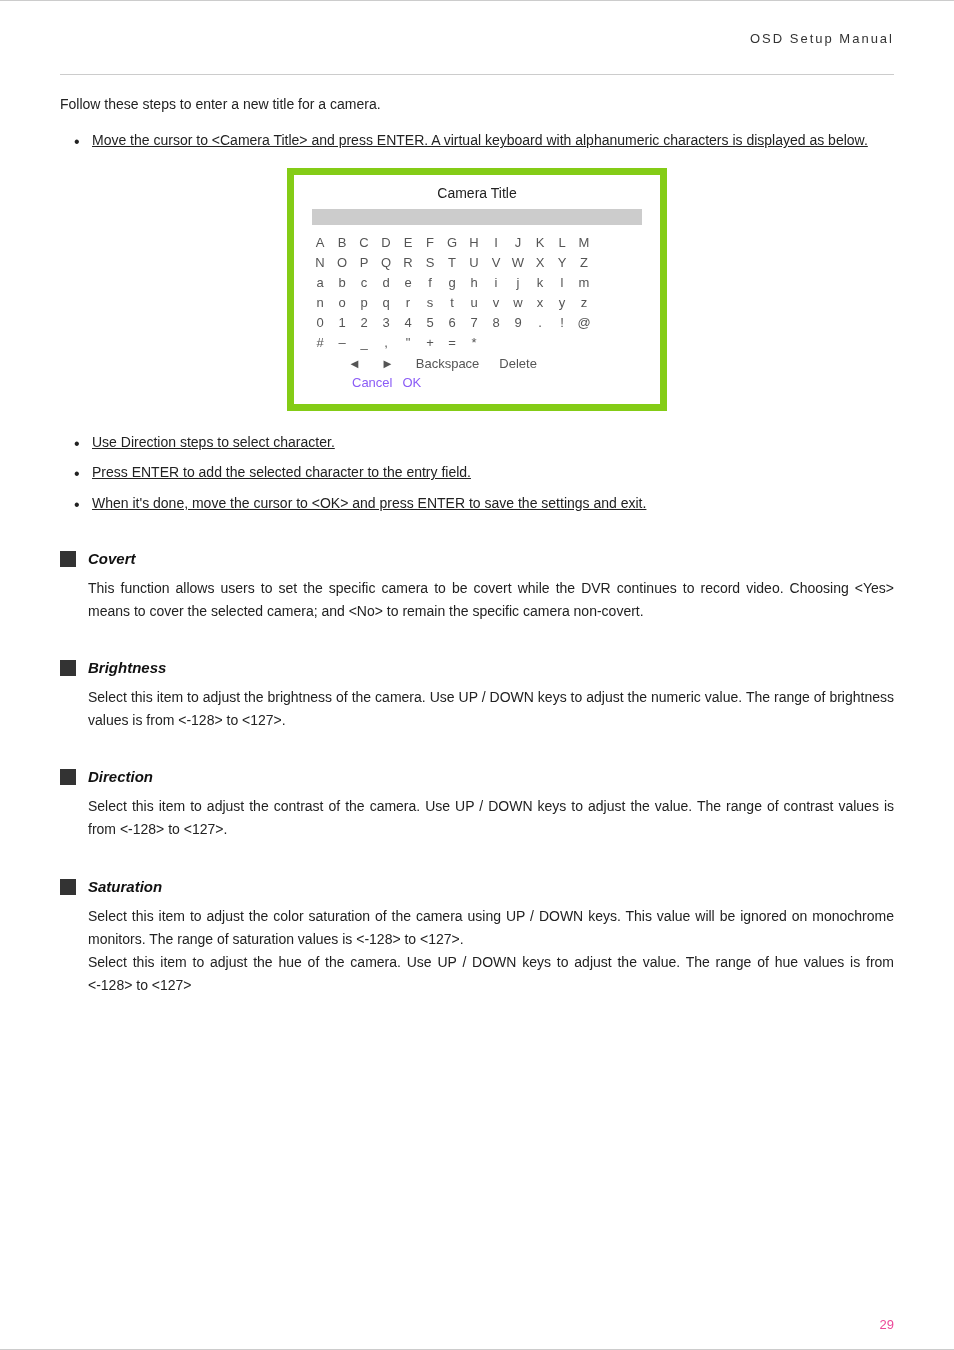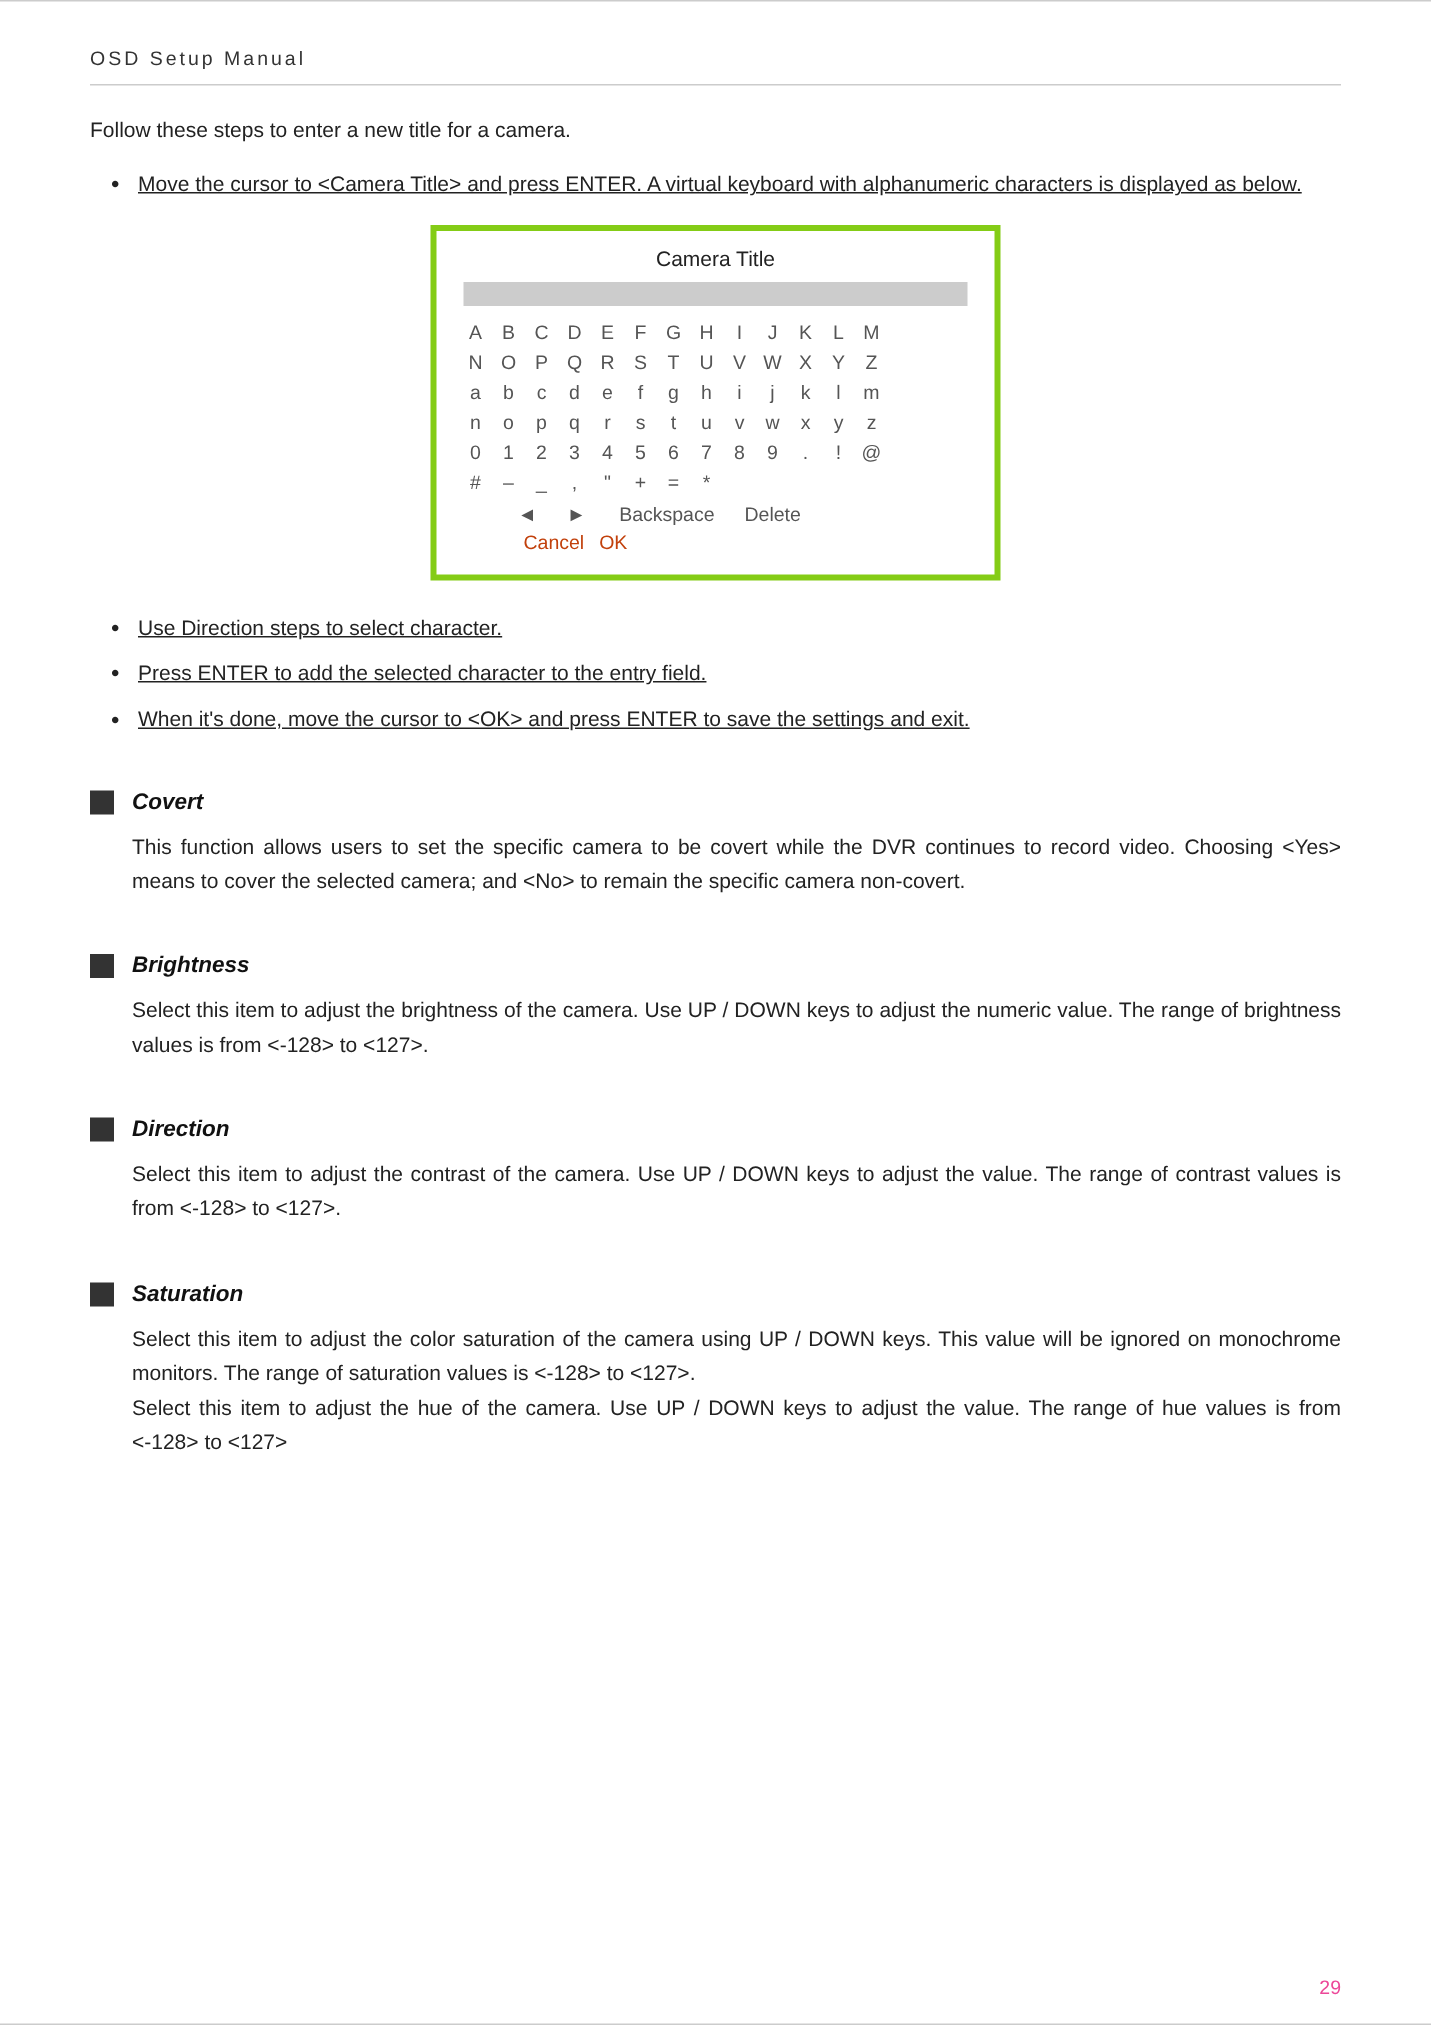--- a/index.html
+++ b/index.html
@@ -13,24 +13,24 @@
       position: relative;
     }
     .page-container {
       padding: 30px 60px 50px 60px;
       border-top: 1px solid #ccc;
       border-bottom: 1px solid #ccc;
       margin: 0;
       min-height: 1350px;
     }
     .header-line {
-      text-align: left;
+      text-align: right;
       font-size: 13px;
       color: #333;
-      padding-bottom: 10px;
+      padding-bottom: 28px;
       border-bottom: 1px solid #ccc;
       margin-bottom: 18px;
       letter-spacing: 2px;
     }
     .intro-text {
       margin-bottom: 14px;
       line-height: 1.6;
     }
     .bullet-list {
       list-style: none;
@@ -51,21 +51,21 @@
       left: 4px;
       top: 0;
       font-size: 16px;
     }
     .keyboard-container {
       display: flex;
       justify-content: center;
       margin: 16px 0 20px 0;
     }
     .keyboard-box {
-      border: 4px solid #84cc16;
+      border: 7px solid #84cc16;
       padding: 10px 18px 14px 18px;
       min-width: 380px;
       background: #fff;
     }
     .keyboard-title {
       text-align: center;
       font-size: 14px;
       margin-bottom: 8px;
     }
     .keyboard-input-bar {
@@ -98,21 +98,21 @@
     }
     .keyboard-nav-row .right-arrow {
       font-size: 13px;
     }
     .keyboard-cancel-row {
       display: flex;
       align-items: center;
       gap: 10px;
       margin-top: 4px;
       font-size: 13px;
-      color: #c2410c;
+      color: #8b5cf6;
       padding-left: 40px;
     }
     .section-heading {
       display: flex;
       align-items: flex-end;
       margin-top: 36px;
       margin-bottom: 10px;
     }
     .section-square {
       width: 16px;

